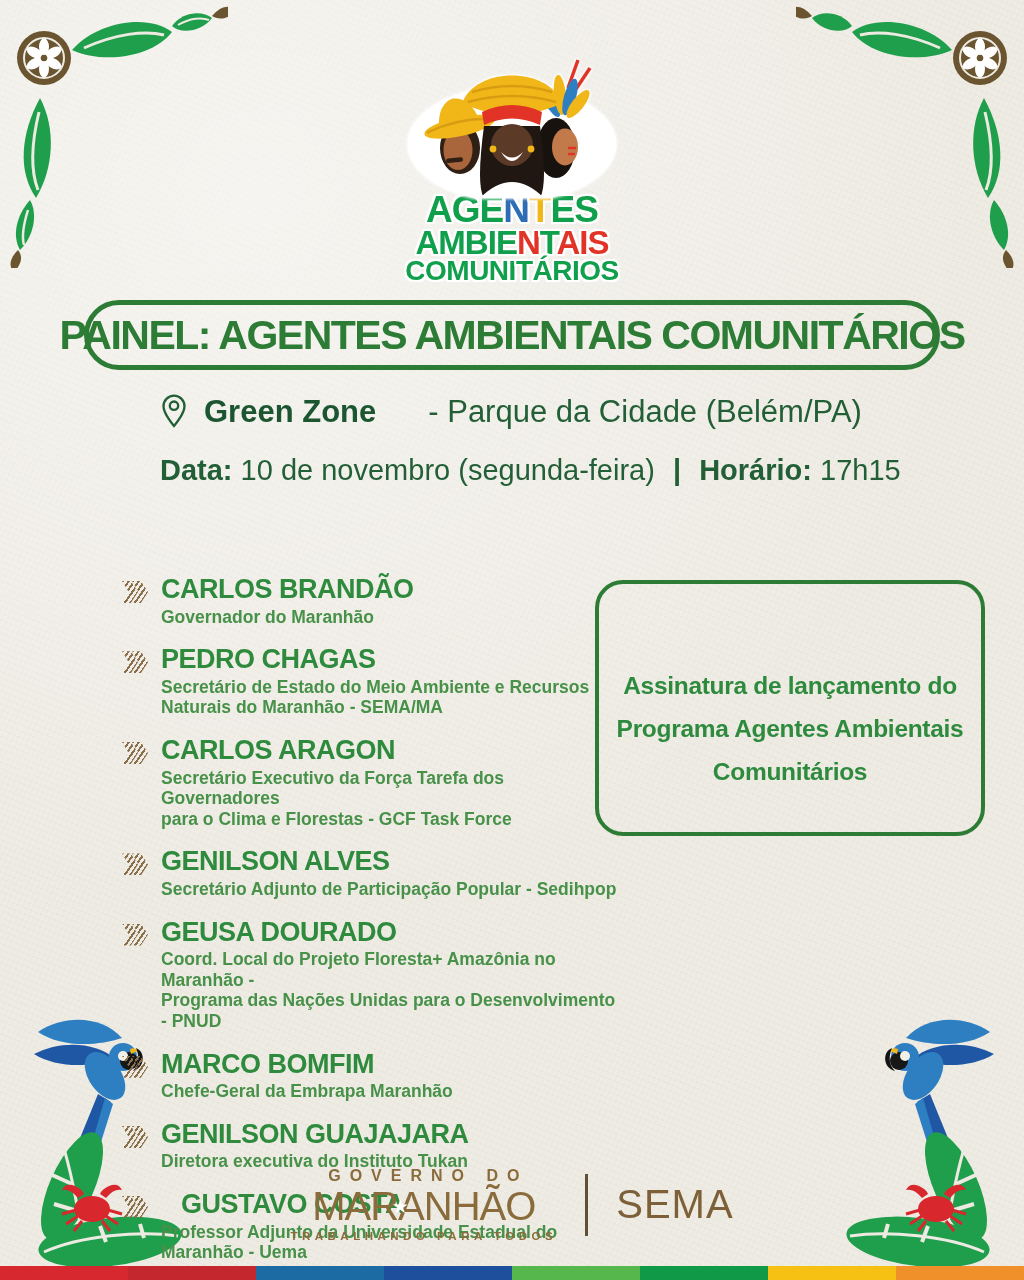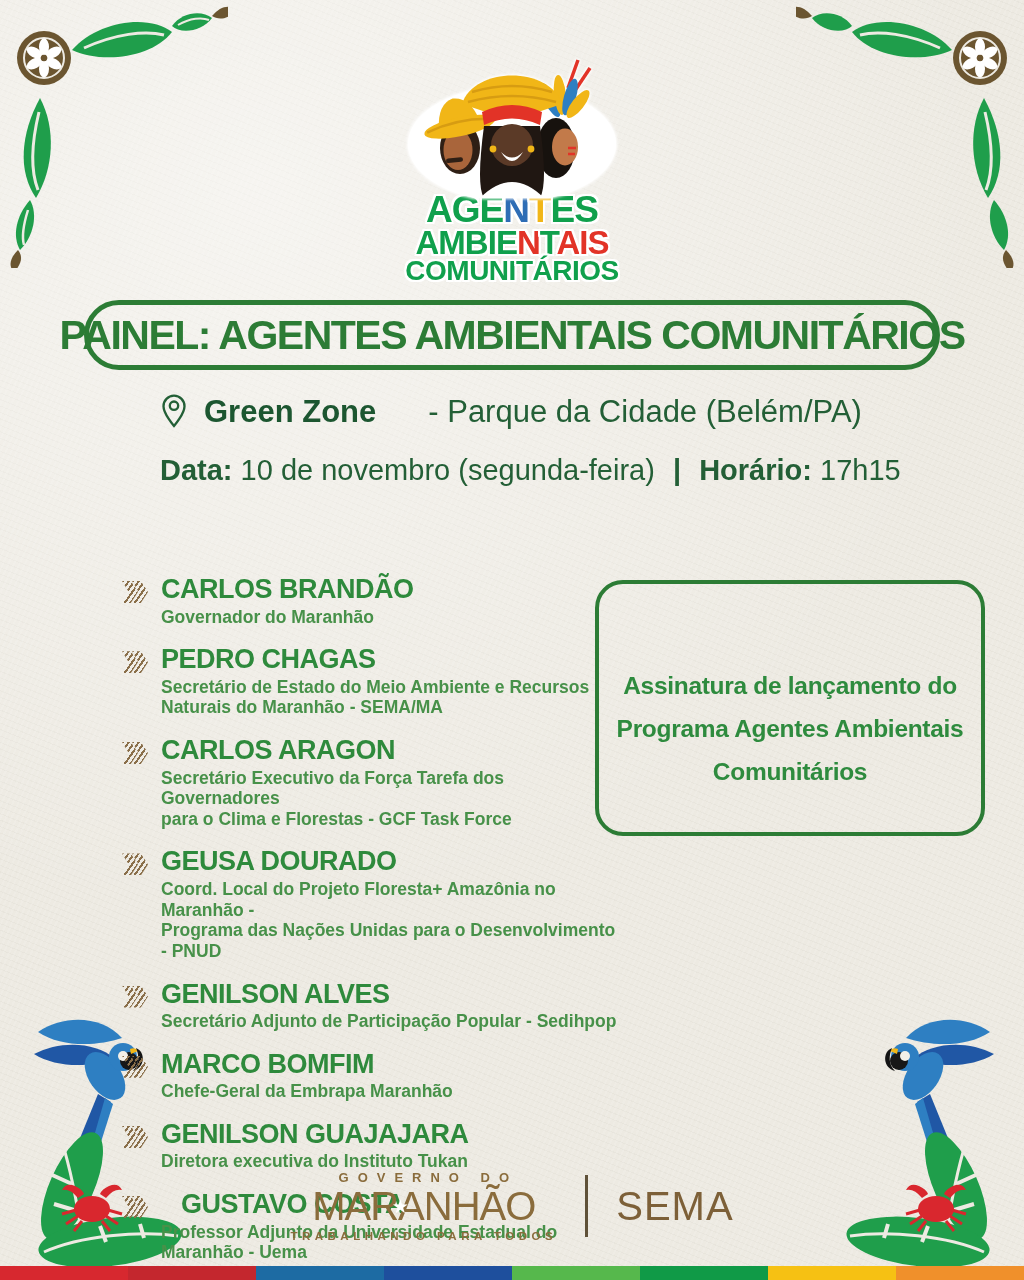--- a/index.html
+++ b/index.html
@@ -55,21 +55,21 @@
   .speaker-role{font-size:17.5px;font-weight:700;color:#479149;line-height:1.18;margin-top:3px;white-space:pre-line;}
   
   .signing-box{
     left:595px;top:580px;width:390px;box-sizing:border-box;border:4px solid #2c7c35;border-radius:28px;
     padding:38px 12px;text-align:center;color:#2e8b3e;font-size:24.5px;font-weight:700;
     line-height:1.75;letter-spacing:-.3px;white-space:pre-line;
   }
   
   .footer{left:0;right:0;bottom:38px;display:flex;align-items:center;justify-content:center;gap:28px;}
   .gov{color:#8a6c3c;text-align:center;}
-  .gov-top{font-size:13px;font-weight:700;letter-spacing:9px;padding-left:9px;}
+  .gov-top{font-size:16px;font-weight:700;letter-spacing:9px;padding-left:9px;}
   .gov-name{position:relative;font-size:40px;font-weight:400;letter-spacing:-1px;line-height:1.05;}
   .gov-name .star{position:absolute;left:41%;top:52%;transform:translate(-50%,-50%);color:#fff;font-size:19px;text-shadow:none;}
   .gov-tagline{font-size:11.5px;font-weight:600;letter-spacing:4.5px;margin-top:3px;}
   .footer-divider{width:3px;height:62px;background:#5f5138;}
   .sema{color:#7d6038;font-size:40px;font-weight:400;letter-spacing:1px;}
   
   .strip{left:0;right:0;bottom:0;height:14px;display:flex;}
   .strip div{flex:1;}
 </style>
 </head>
@@ -276,34 +276,34 @@
 para o Clima e Florestas - GCF Task Force</span>
       </span>
     </li>
 
     <li class="speaker">
       <span class="chev">
           <i></i>
           <i></i>
         </span>
       <span>
+        <span class="speaker-name" style="display:block;">GENILSON ALVES</span>
+        <span class="speaker-role" style="display:block;">Secretário Adjunto de Participação Popular - Sedihpop</span>
+      </span>
+    </li>
+
+    <li class="speaker">
+      <span class="chev">
+          <i></i>
+          <i></i>
+        </span>
+      <span>
         <span class="speaker-name" style="display:block;">GEUSA DOURADO</span>
         <span class="speaker-role" style="display:block;">Coord. Local do Projeto Floresta+ Amazônia no Maranhão -
 Programa das Nações Unidas para o Desenvolvimento - PNUD</span>
-      </span>
-    </li>
-
-    <li class="speaker">
-      <span class="chev">
-          <i></i>
-          <i></i>
-        </span>
-      <span>
-        <span class="speaker-name" style="display:block;">GENILSON ALVES</span>
-        <span class="speaker-role" style="display:block;">Secretário Adjunto de Participação Popular - Sedihpop</span>
       </span>
     </li>
 
     <li class="speaker">
       <span class="chev">
           <i></i>
           <i></i>
         </span>
       <span>
         <span class="speaker-name" style="display:block;">MARCO BOMFIM</span>

